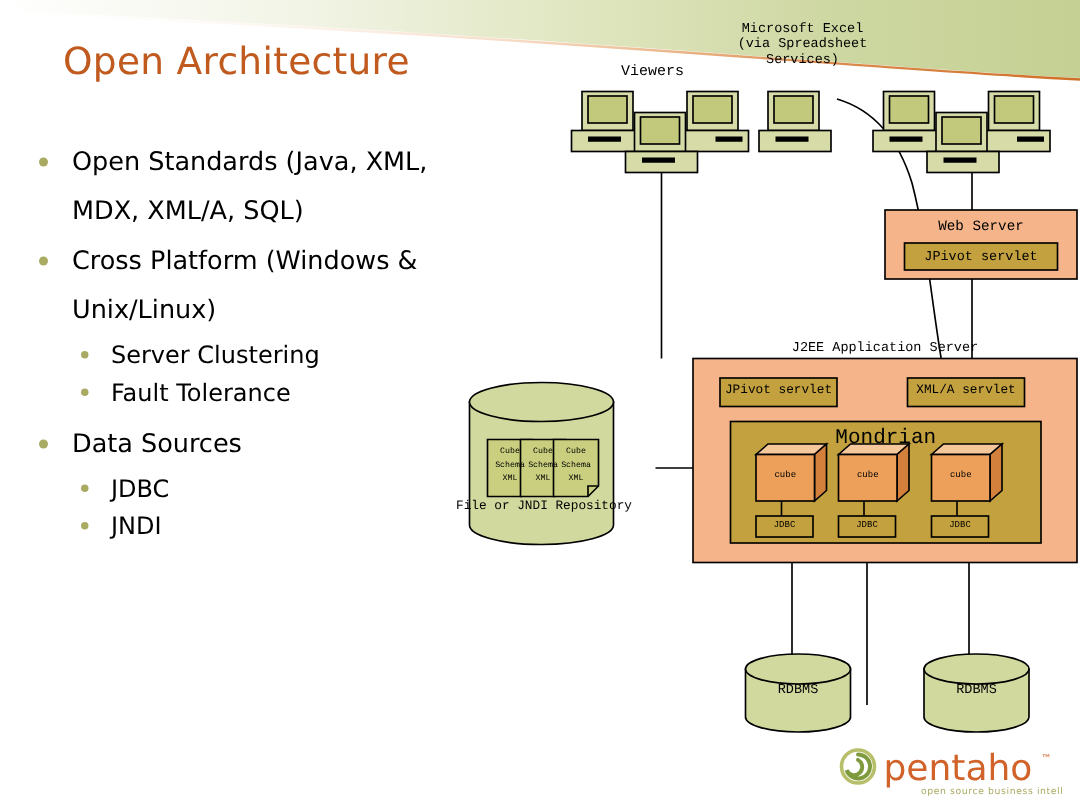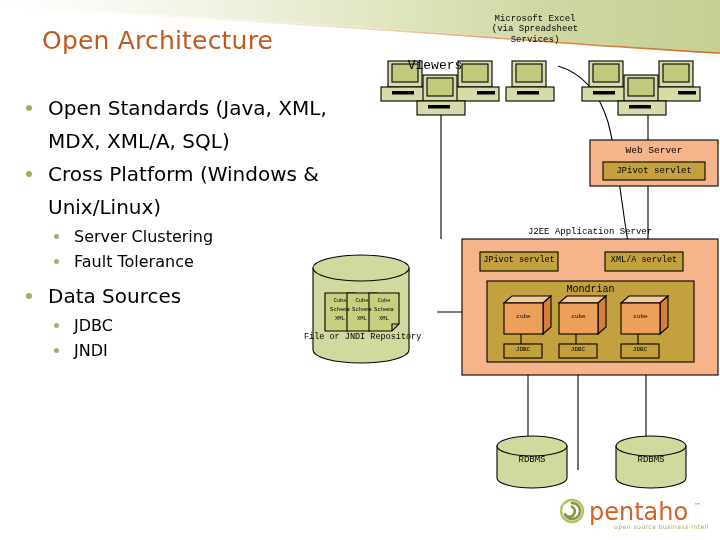--- a/index.html
+++ b/index.html
@@ -7,21 +7,21 @@
        font-family:"DejaVu Sans","Liberation Sans",sans-serif;}
 
   
   #swoosh-wrap{position:absolute;left:0;top:0;width:720px;height:70px;overflow:hidden;}
   #swoosh-wrap svg{display:block;}
 
   
   #title{position:absolute;left:22px;top:26px;font-size:25px;color:#c05a1e;
          letter-spacing:.2px;white-space:nowrap;margin-left:20px;}
   #bullets{position:absolute;left:22px;top:92px;width:330px;}
-  .b1{position:relative;padding-left:26px;font-size:20px;color:#000;
+  .b1{position:relative;padding-left:26px;font-size:17px;color:#000;
       line-height:33px;margin:0;}
   .b1 .dot{position:absolute;left:4px;top:13px;width:6px;height:6px;border-radius:50%;
       background:#a9ab63;}
   .b2{position:relative;padding-left:52px;font-size:16px;color:#000;
       line-height:25px;margin:0;}
   .b2 .dot{position:absolute;left:32px;top:10px;width:5px;height:5px;border-radius:50%;
       background:#a9ab63;}
 
   
   #diagram{position:absolute;left:0;top:0;width:720px;height:540px;}
@@ -248,37 +248,37 @@
   <g>
     <path class="st" d="M497,446 L497,478 A35,10 0 0 0 567,478 L567,446 Z" fill="#d2d99e"></path>
     <ellipse class="st" cx="532" cy="446" rx="35" ry="10" fill="#d2d99e"></ellipse>
   </g>
   <g>
     <path class="st" d="M616,446 L616,478 A35,10 0 0 0 686,478 L686,446 Z" fill="#d2d99e"></path>
     <ellipse class="st" cx="651" cy="446" rx="35" ry="10" fill="#d2d99e"></ellipse>
   </g>
 </svg>
 
-<div class="lbl" style="left:405px;top:43px;width:60px;font-size:13px;margin-top:16px;">Viewers</div>
+<div class="lbl" style="left:405px;top:43px;width:60px;font-size:10px;">Viewers</div>
 
 <div class="lbl" style="left:470px;top:14px;width:130px;font-size:9px;">Microsoft Excel
 (via Spreadsheet
 Services)</div>
 
 <div class="lbl" style="left:590px;top:146px;width:128px;font-size:9.5px;">Web Server</div>
 
 <div class="lbl" style="left:603px;top:166px;width:102px;font-size:9px;">JPivot servlet</div>
 
 <div class="lbl" style="left:462px;top:227px;width:256px;font-size:9px;">J2EE Application Server</div>
 
 <div class="lbl" style="left:480px;top:256px;width:78px;font-size:8.5px;">JPivot servlet</div>
 
 <div class="lbl" style="left:605px;top:256px;width:78px;font-size:8.5px;">XML/A servlet</div>
 
-<div class="lbl" style="left:487px;top:284px;width:207px;font-size:10px;">Mondrian</div>
+<div class="lbl" style="left:487px;top:284px;width:207px;font-size:14px;">Mondrian</div>
 
 <div class="lbl" style="left:504px;top:314px;width:39px;font-size:6px;">cube</div>
 <div class="lbl" style="left:559px;top:314px;width:39px;font-size:6px;">cube</div>
 <div class="lbl" style="left:621px;top:314px;width:39px;font-size:6px;">cube</div>
 
 <div class="lbl" style="left:504px;top:347px;width:38px;font-size:6px;">JDBC</div>
 <div class="lbl" style="left:559px;top:347px;width:38px;font-size:6px;">JDBC</div>
 <div class="lbl" style="left:621px;top:347px;width:38px;font-size:6px;">JDBC</div>
 
 <div class="lbl" style="left:325px;top:296px;width:30px;font-size:5.5px;line-height:9px;">Cube

